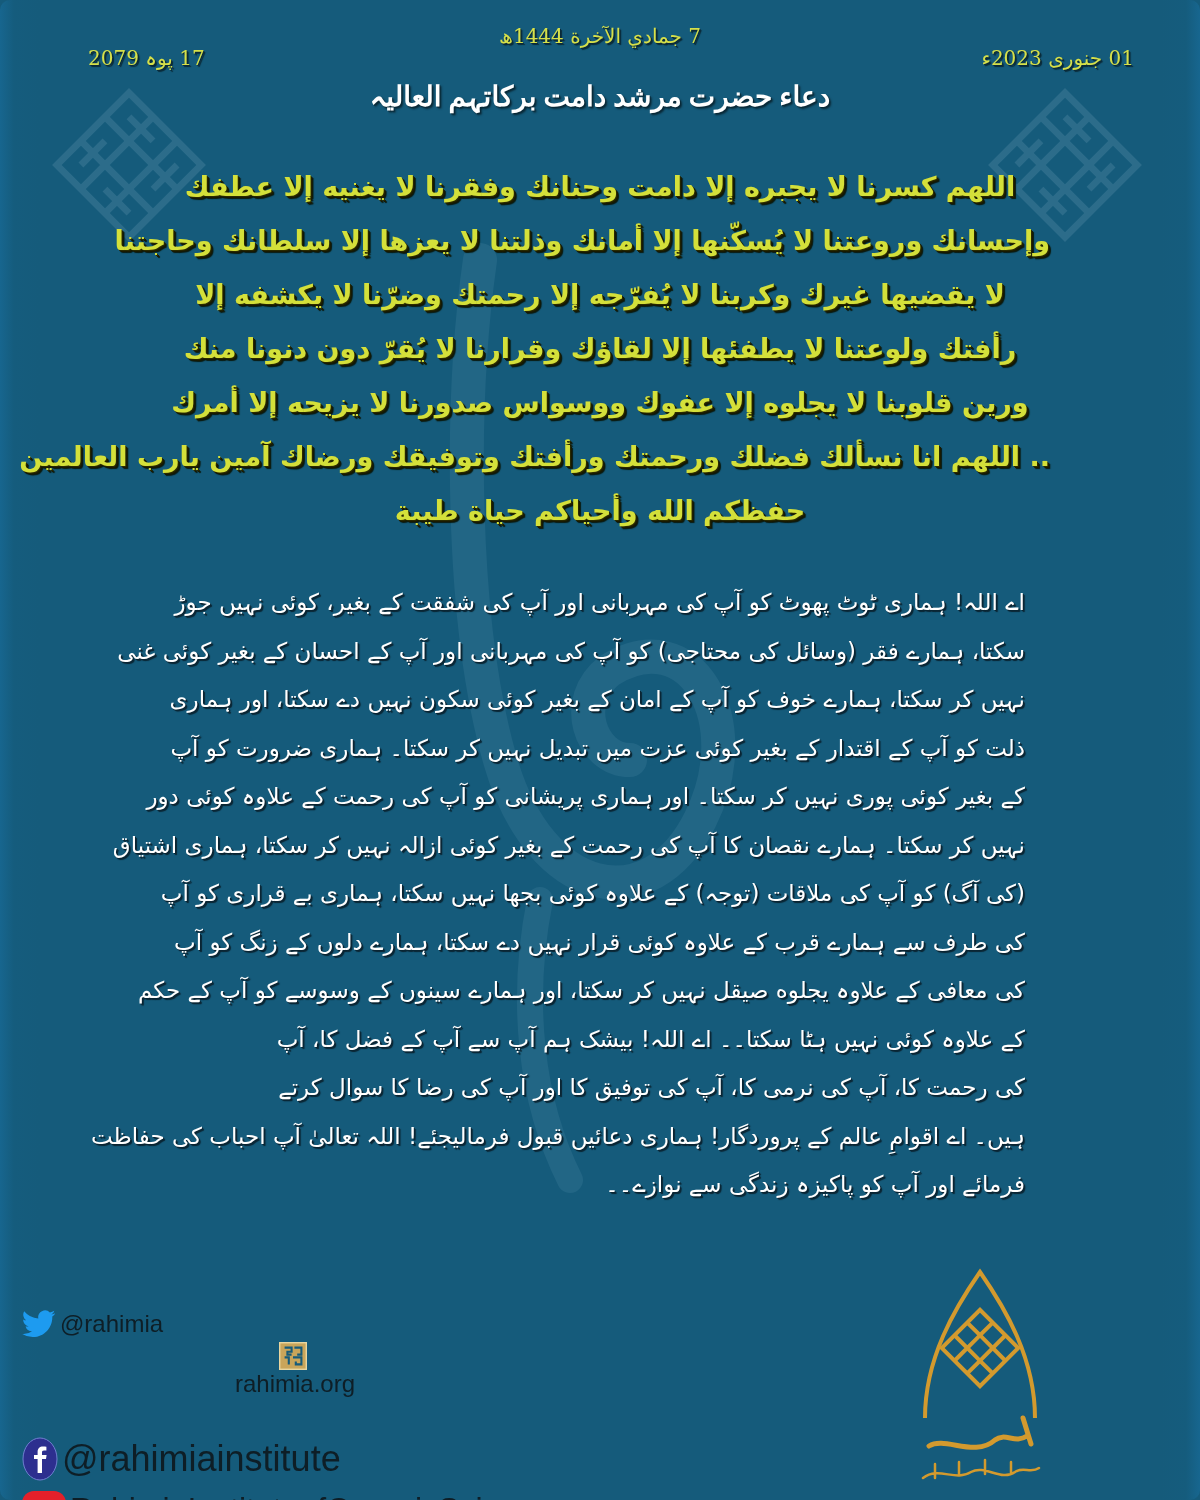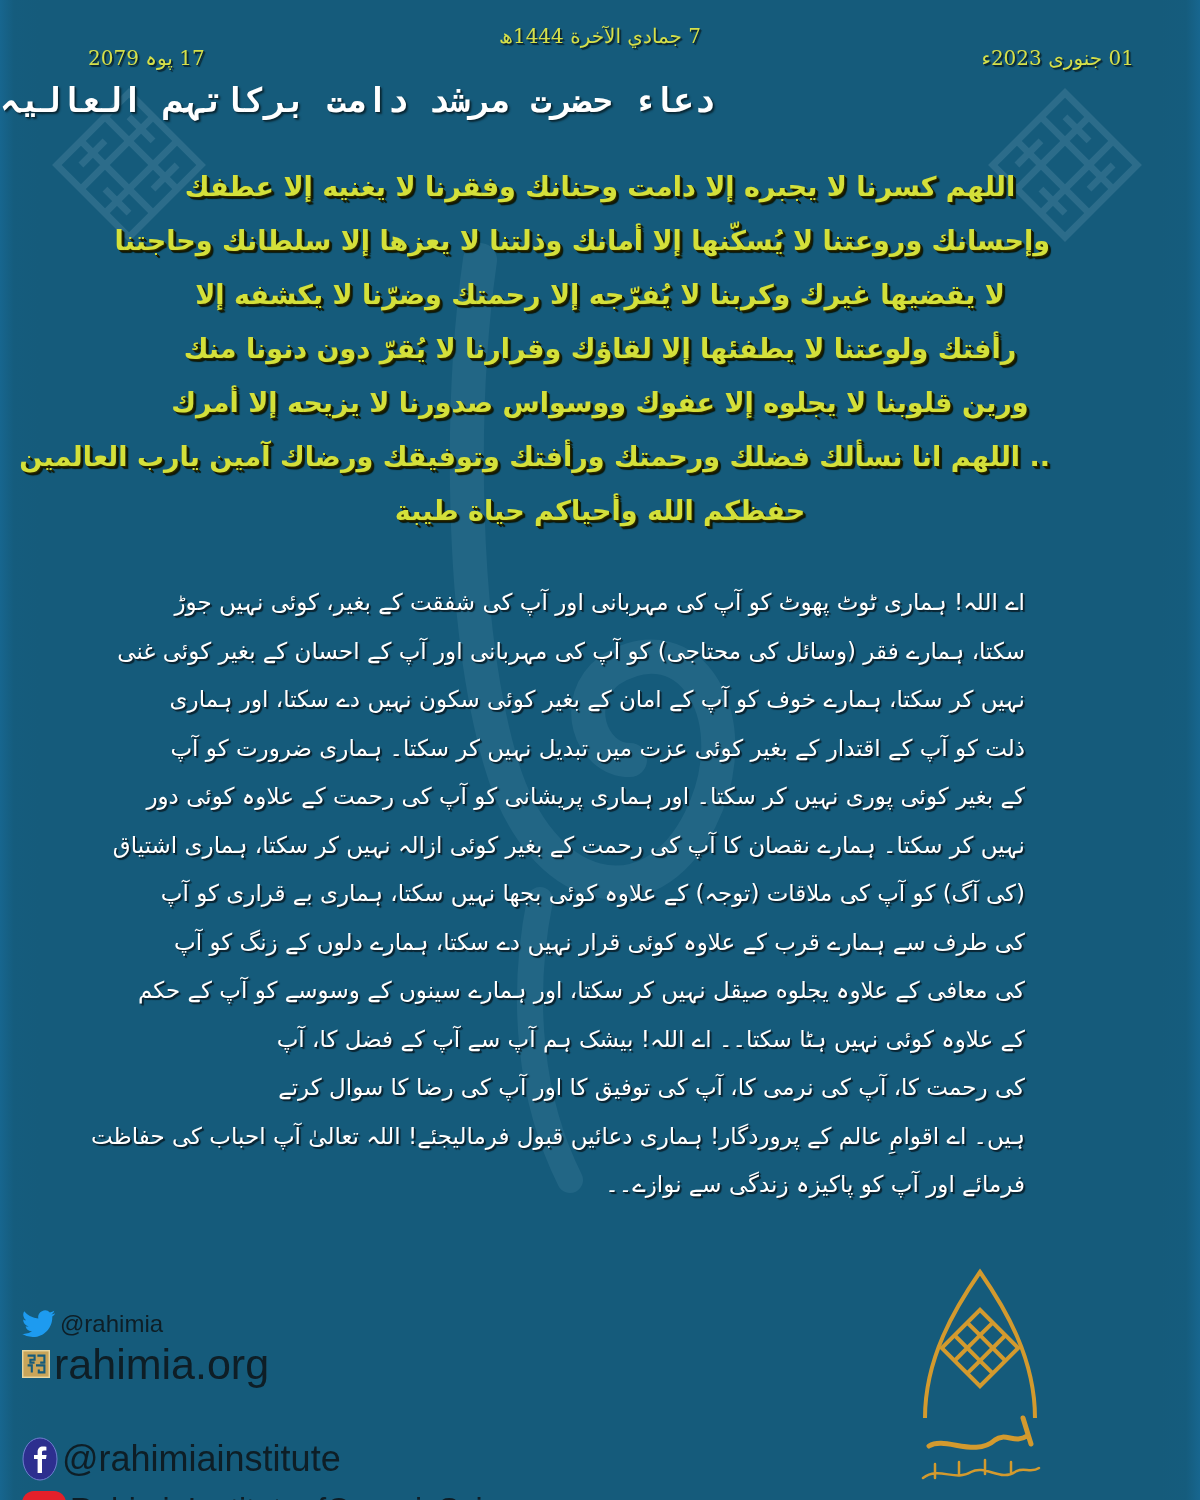--- a/index.html
+++ b/index.html
@@ -5,20 +5,21 @@
   html, body { margin: 0; padding: 0; }
   body {
     width: 1200px; height: 1500px; overflow: hidden;
     background: #155b7b;
     position: relative;
     font-family: "DejaVu Sans", sans-serif;
   }
   .page {
     position: absolute; inset: 0;
     background: linear-gradient(to right, #17668f 0, #155c7d 14px, #155b7b 40px, #155b7b 1160px, #155c7d 1186px, #17668f 1200px);
+    border-radius: 10px;
   }
   
   .watermark {
     position: absolute; left: 420px; top: 200px; width: 360px; height: 1000px;
     opacity: 0.12; pointer-events: none;
   }
   .corner-pattern {
     position: absolute; width: 170px; height: 170px; opacity: 0.22;
   }
   .corner-left { left: 44px; top: 80px; }
@@ -28,23 +29,23 @@
     position: absolute; color: #d6e04a;
     font-family: "DejaVu Serif", serif; font-size: 20px;
     text-shadow: 1px 1px 0 #0a2a38, 2px 2px 1px #0a2a38;
     direction: rtl; white-space: nowrap;
   }
   .date-greg { right: 66px; top: 46px; }
   .date-hijri { left: 0; right: 0; text-align: center; top: 24px; }
   .date-bikrami { left: 88px; top: 46px; text-align: center; }
 
   .title {
-    position: absolute; left: 0; right: 0; top: 80px; text-align: left;
-    color: #ffffff; font-size: 34px; font-weight: bold; direction: rtl;
-    font-family: Liberation Mono, monospace;
+    position: absolute; left: 0; right: 0; top: 80px; text-align: center;
+    color: #ffffff; font-size: 28px; font-weight: bold; direction: rtl;
+    font-family: Liberation Serif, serif;
     text-shadow: 1px 1px 0 #0a2a38, 2px 2px 2px #0a2a38;
   }
 
   .arabic-block {
     position: absolute; left: 150px; width: 900px; top: 160px;
     direction: rtl; text-align: center;
   }
   .arabic-line {
     color: #d4e03a; font-size: 27px; font-weight: bold;
     font-family: "DejaVu Sans", sans-serif;
@@ -64,21 +65,21 @@
   }
 
   .socials { position: absolute; left: 22px; top: 1306px; }
   .social {
     display: flex; align-items: center; height: 47px;
     color: #0e1e26; font-family: "Liberation Sans", sans-serif;
     white-space: nowrap;
   }
   .social .icon { display: inline-flex; align-items: center; justify-content: center; margin-right: 4px; }
   .social-twitter { font-size: 24px; height: 36px; }
-  .social-web { font-size: 43px; height: 44px; }
+  .social-web { font-size: 24px; height: 44px; flex-direction: column; }
   .social-fb { font-size: 36px; height: 50px; margin-top: 48px; }
   .social-yt { font-size: 32px; height: 50px; }
 
   .logo { position: absolute; left: 915px; top: 1268px; width: 130px; height: 232px; }
 </style>
 </head>
 <body>
 
 <div class="page">
 

